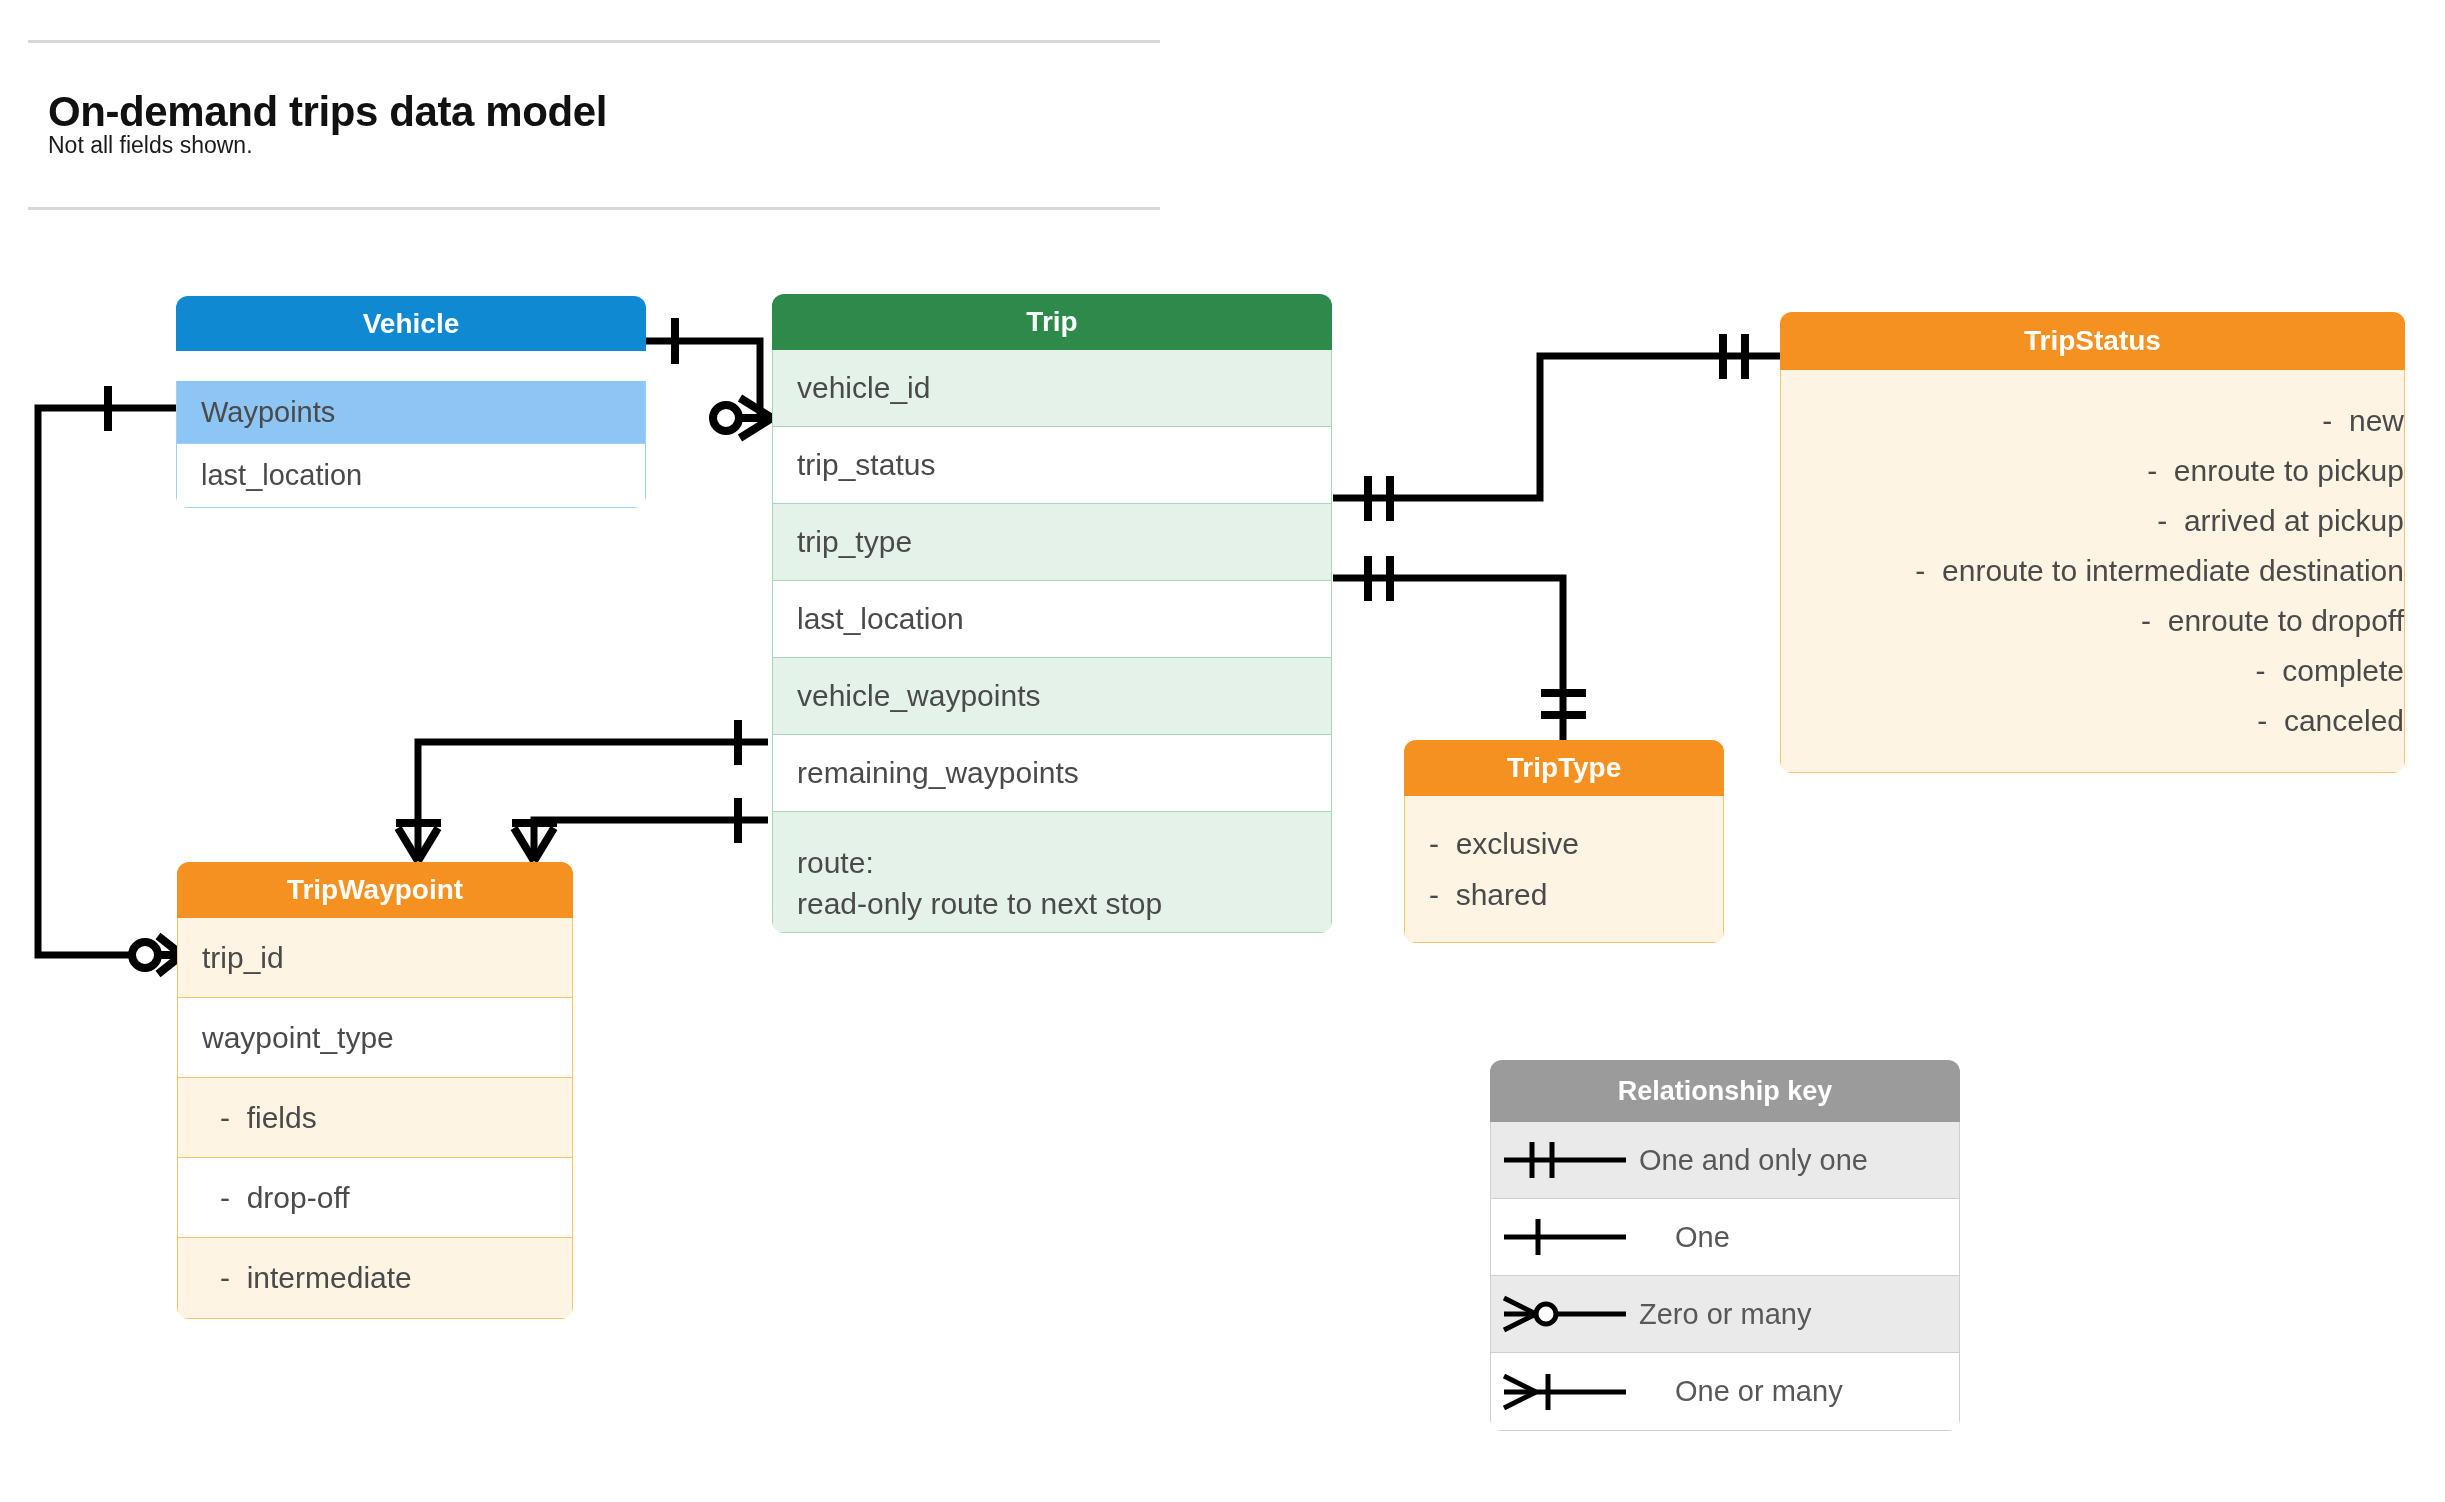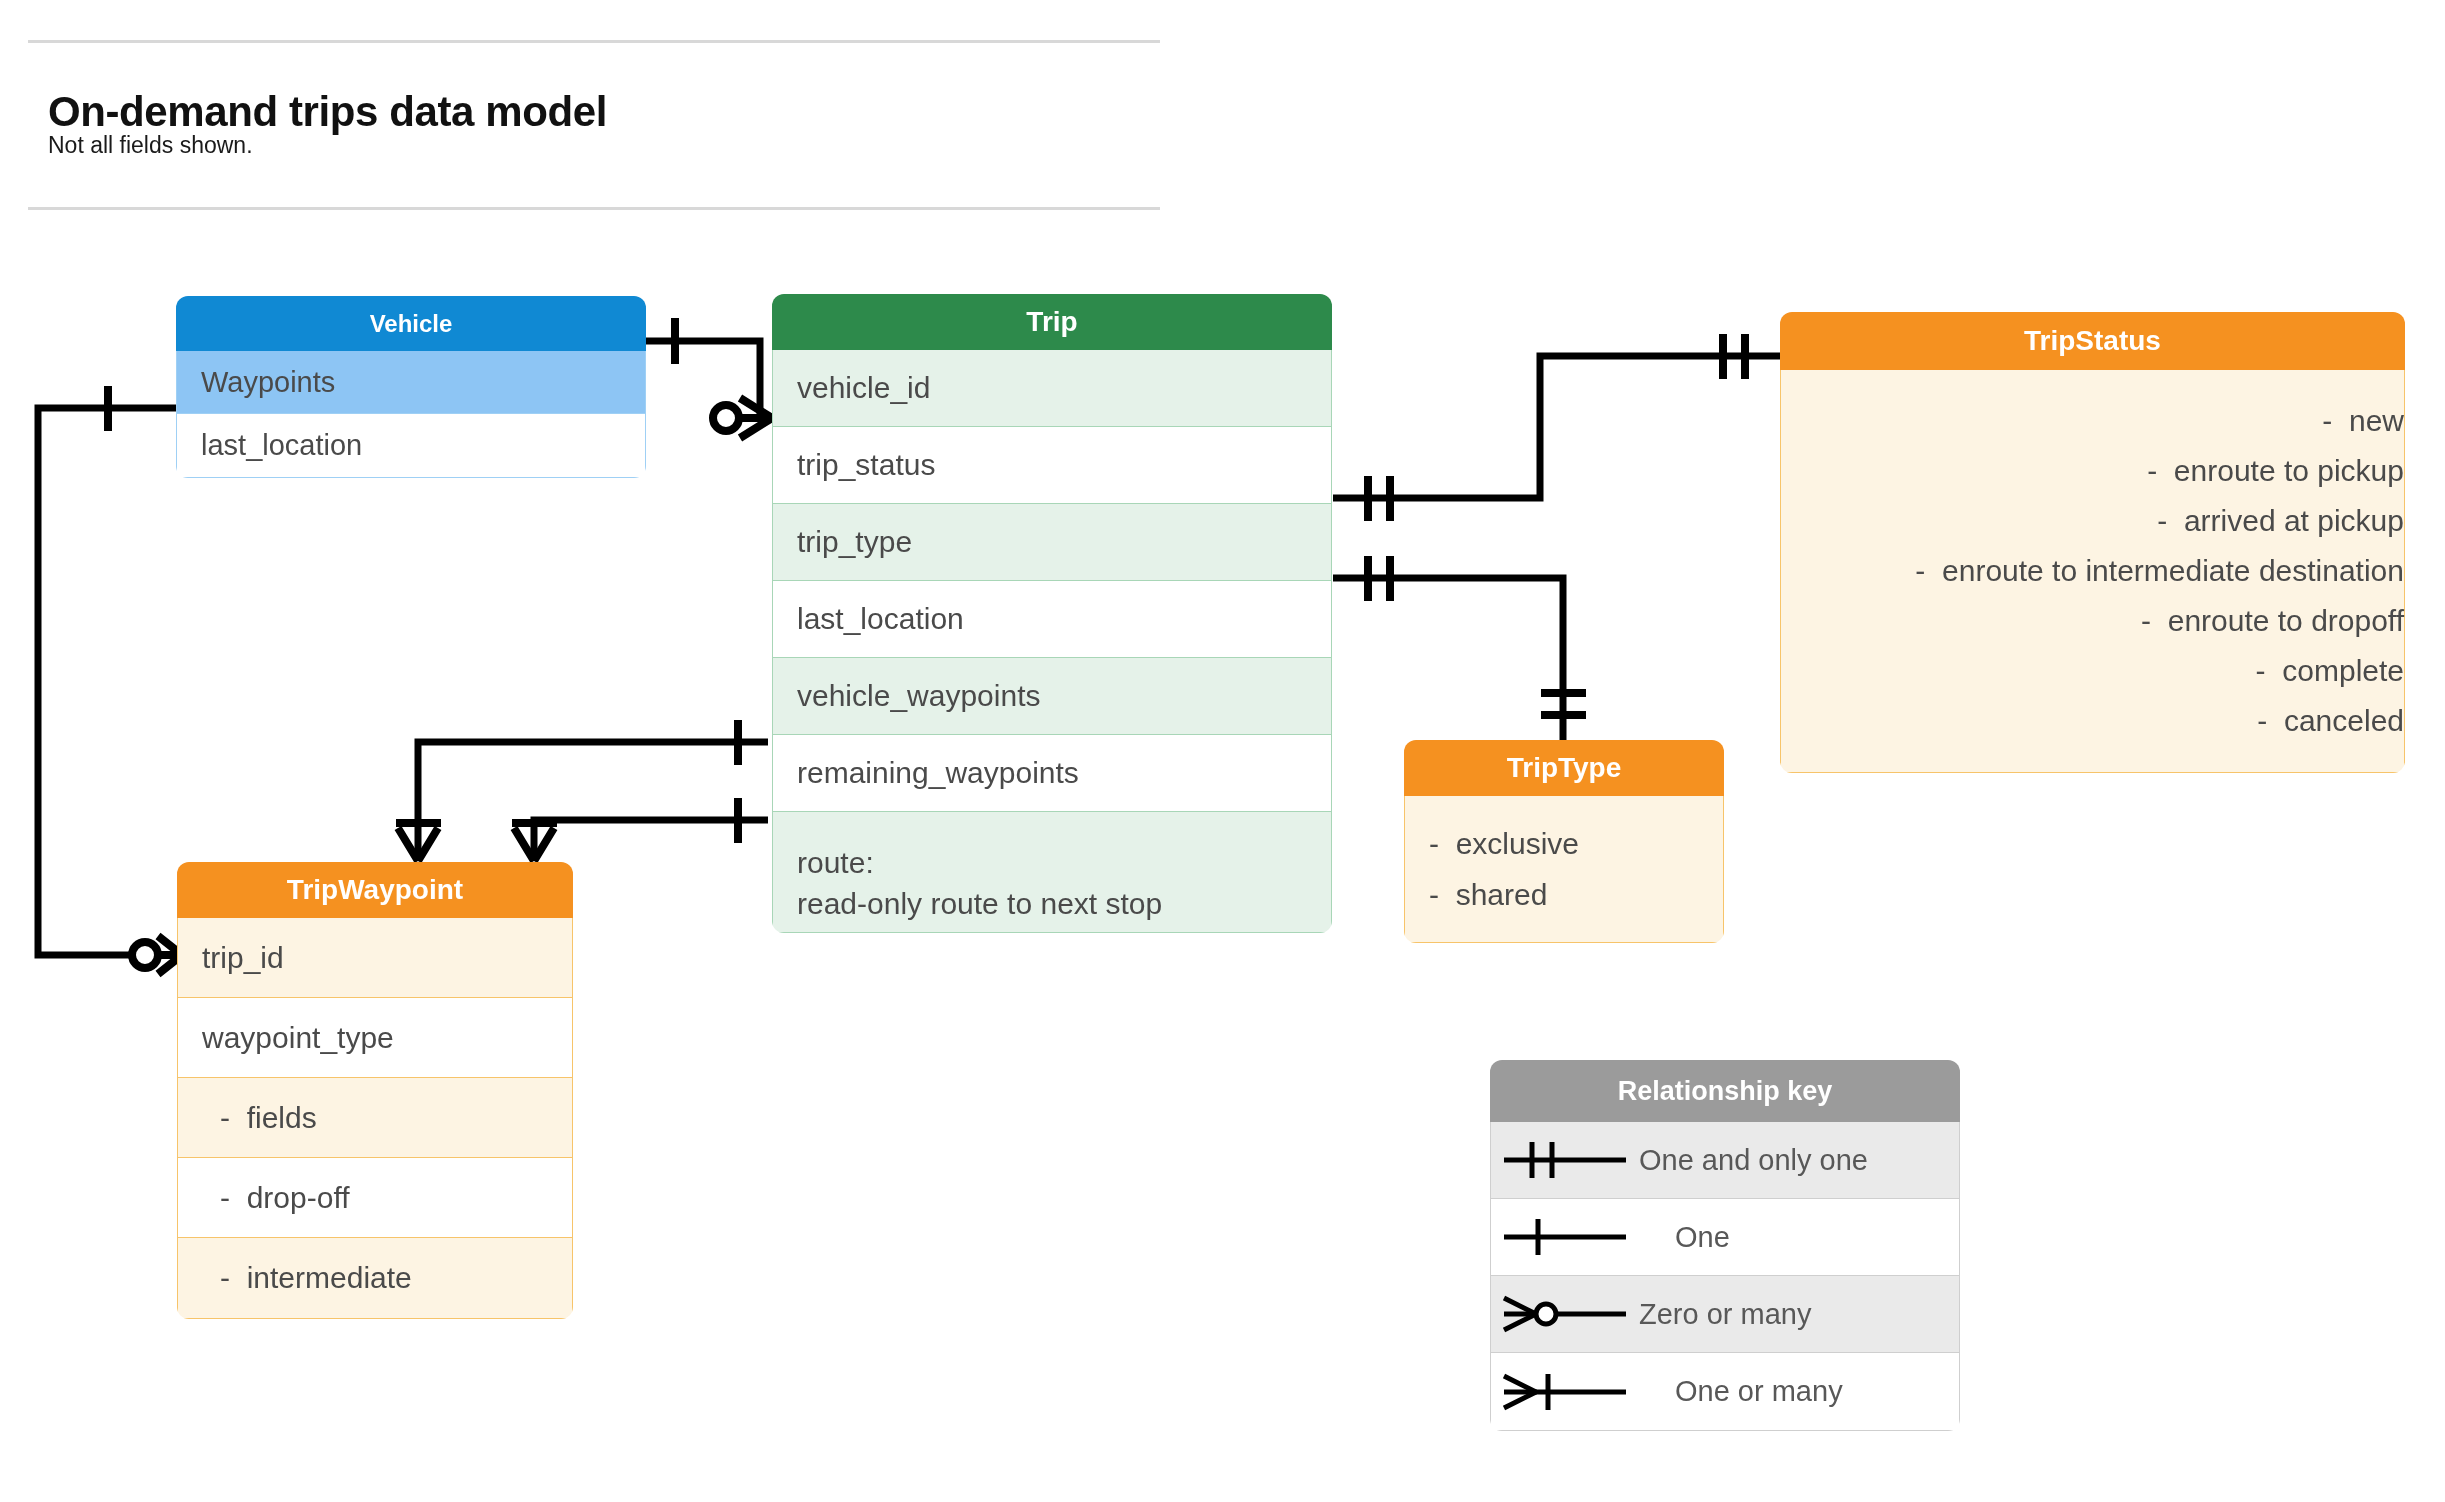--- a/index.html
+++ b/index.html
@@ -34,22 +34,22 @@
   .rowlist{border-style:solid;border-width:0 1px 1px 1px;box-sizing:border-box;}
   .row{
     box-sizing:border-box;display:flex;align-items:center;
     color:#4a4a4a;border-bottom:1px solid transparent;
     padding-left:24px;white-space:pre;
   }
   .row:last-child{border-bottom:none;}
 
   
   #vehicle{left:176px;top:296px;width:470px;}
-  #vehicle .entity-head{height:55px;background:#1089d3;font-size:24px;}
-  #vehicle .rowlist{border-color:#9fd0f5;}
+  #vehicle .entity-head{height:55px;background:#1089d3;font-size:28px;}
+  #vehicle .rowlist{border-color:#9fd0f5;margin-top:30px;}
   #vehicle .row{height:63px;font-size:29px;border-bottom-color:#9fd0f5;}
   #vehicle .row.alt{background:#8dc5f4;}
   #vehicle .row.plain{background:#ffffff;}
 
   
   #trip{left:772px;top:294px;width:560px;}
   #trip .entity-head{height:56px;background:#2d8a4b;font-size:28px;}
   #trip .rowlist{border-color:#a8d6b7;}
   #trip .row{height:77px;font-size:30px;border-bottom-color:#a8d6b7;}
   #trip .row.alt{background:#e5f2e9;}

